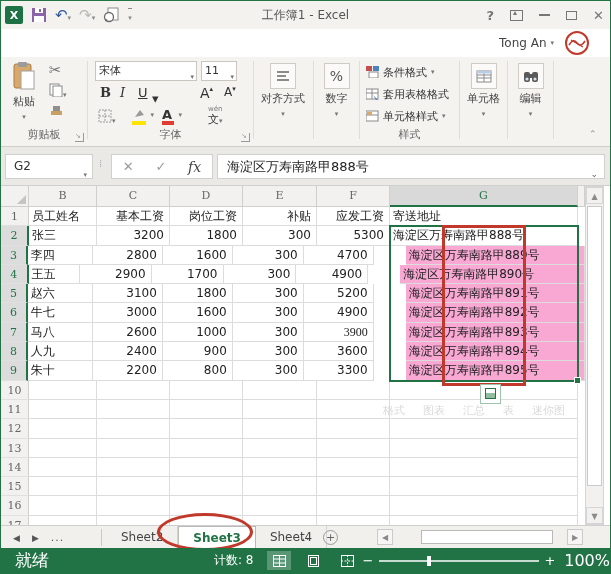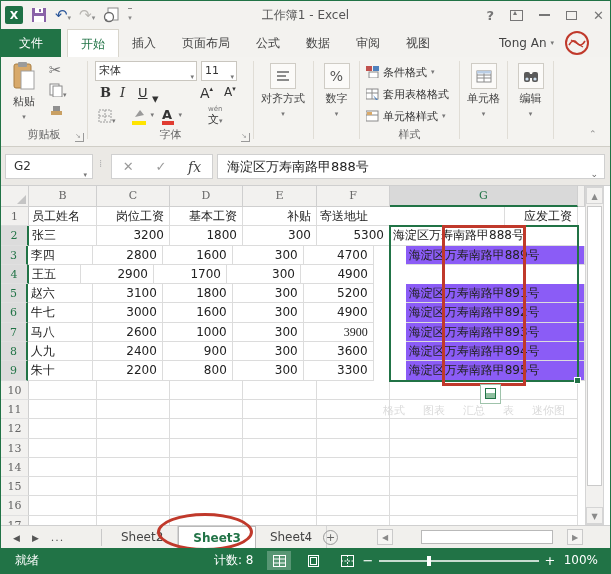--- a/index.html
+++ b/index.html
@@ -64,21 +64,21 @@
   .colhdrs { display:flex; height:21px; }
   .chd { height:21px; background:#f2f1ef; border-right:1px solid #cfcfcf; border-bottom:1px solid #cfcfcf; text-align:center; line-height:20px; font-size:11px; color:#666; font-family:"DejaVu Serif","Liberation Serif",serif; }
   .chd.corner { position:relative; background:#f2f1ef; }
   .chd.corner::after { content:""; position:absolute; right:2px; bottom:2px; border-left:9px solid transparent; border-bottom:9px solid #c4c4c4; }
   .chd.selcol { background:#d9d9d9; color:#217346; border-bottom:2px solid #217346; line-height:19px; }
   .grow { display:flex; height:19.3px; }
   .rhd { width:28px; background:#f2f1ef; border-right:1px solid #cfcfcf; border-bottom:1px solid #e0e0e0; text-align:center; font-size:11px; color:#666; line-height:19px; font-family:"DejaVu Serif","Liberation Serif",serif; }
   .rhd.selrow { background:#dcdcdc; color:#217346; border-right:2px solid #217346; }
   .gcell { border-right:1px solid #dcdcdc; border-bottom:1px solid #dcdcdc; font-size:12px; line-height:18px; padding:0 3px; white-space:nowrap; overflow:hidden; color:#222; }
   .gcell.num { text-align:right; padding-right:5px; }
-  .gcell.gsel { background:#8b5cf6;margin-left:32px; }
+  .gcell.gsel { background:#f9a8d4;margin-left:32px; }
   .gcell.gactive { background:#fff; }
   .selborder { position:absolute; border:2px solid #217346; pointer-events:none; }
   .fillhandle { position:absolute; width:7px; height:7px; background:#217346; border:1px solid #fff; }
   .redbox { position:absolute; border:3px solid #c0392b; pointer-events:none; }
   .ghosts { position:absolute; display:flex; gap:18px; color:#dadada; font-size:11px; pointer-events:none; }
   .qabtn { position:absolute; width:21px; height:20px; background:#fff; border:1px solid #9fc3ab; display:flex; align-items:center; justify-content:center; }
   .qagrid { width:11px; height:11px; border:1px solid #217346; background:linear-gradient(#fff 45%, #8fbf9f 45%); }
 
   
   .vscroll { position:absolute; left:584px; top:185px; width:19px; height:339px; background:#f2f1ef; border:1px solid #d5d5d5; }
@@ -97,31 +97,31 @@
   .sdots2 { position:absolute; left:296px; top:0; line-height:22px; font-size:11px; color:#555; letter-spacing:1px; }
   .newsheet { position:absolute; left:322px; top:4px; width:15px; height:15px; border:1px solid #9a9a9a; border-radius:50%; color:#666; font-size:11px; line-height:13px; text-align:center; }
   .hscroll-l { position:absolute; left:376px; top:3px; }
   .hscroll-r { position:absolute; left:566px; top:3px; }
   .hsa { width:16px; height:16px; background:#f6f5f3; border:1px solid #cacaca; text-align:center; font-size:8px; color:#8a8a8a; line-height:15px; }
   .hthumb { position:absolute; left:420px; top:4px; width:132px; height:14px; background:#fff; border:1px solid #b9b9b9; }
   .redellipse { position:absolute; left:156px; top:512px; width:96px; height:38px; border:3px solid #c0392b; border-radius:50%; pointer-events:none; }
 
   
   .statusbar { position:absolute; left:0; top:547px; width:609px; height:25px; background:#217346; color:#fff; }
-  .st-ready { position:absolute; left:14px; top:0; line-height:25px; font-size:12px; }
+  .st-ready { position:absolute; left:14px; top:0; line-height:25px; font-size:17px; }
   .st-count { position:absolute; left:213px; top:0; line-height:25px; font-size:12px; }
   .viewbtns { position:absolute; left:266px; top:3px; display:flex; gap:10px; }
   .vb { width:24px; height:19px; display:flex; align-items:center; justify-content:center; }
   .vb.active { background:rgba(255,255,255,.25); }
   .vb svg { display:block; }
   .zoomctl { position:absolute; left:360px; top:0; height:25px; display:flex; align-items:center; }
   .zminus,.zplus { color:#fff; font-size:13px; width:14px; text-align:center; }
   .ztrack { position:relative; width:160px; height:2px; background:rgba(255,255,255,.75); margin:0 4px; }
   .zthumb { position:absolute; left:48px; top:-4px; width:4px; height:10px; background:#fff; }
-  .zpct { position:absolute; right:12px; top:0; line-height:25px; font-size:12px; }
+  .zpct { position:absolute; right:0; top:0; line-height:25px; font-size:16px; }
 </style>
 </head>
 <body>
 
 <div class="window">
 
   <div class="titlebar">
     <div class="qat">
       <span class="xl-logo">X</span>
       <svg width="16" height="16">
@@ -142,30 +142,20 @@
     <div class="win-title">工作簿1 - Excel</div>
     <div class="winctl">
       <span style="font-weight:bold;">?</span>
       <span class="ribdisp-ic"></span>
       <span class="min-ic"></span>
       <span class="max-ic"></span>
       <span>✕</span>
     </div>
   </div>
 
-  <div class="tabrow" id="ribbon-tabs">
-      <div class="rtab file">文件</div>
-      <div class="rtab active">开始</div>
-      <div class="rtab">插入</div>
-      <div class="rtab">页面布局</div>
-      <div class="rtab">公式</div>
-      <div class="rtab">数据</div>
-      <div class="rtab">审阅</div>
-      <div class="rtab">视图</div>
-    </div>
   <div class="user-area">
     <span>Tong An</span>
     <span class="dd">▾</span>
   </div>
   <svg class="seal" width="34" height="26">
     <circle cx="17" cy="13" r="11" fill="none" stroke="#c0392b" stroke-width="2"></circle>
     <path d="M9 15 Q13 8 17 13 Q21 18 25 11" fill="none" stroke="#c0392b" stroke-width="1.6"></path>
     <line x1="11" y1="10" x2="23" y2="17" stroke="#c0392b" stroke-width="1.2"></line>
   </svg>
 
@@ -340,25 +330,25 @@
         <div class="chd" style="width: 73px;">D</div>
         <div class="chd" style="width: 74px;">E</div>
         <div class="chd" style="width: 73px;">F</div>
         <div class="chd selcol" style="width: 188px;">G</div>
         <div class="chd" style="flex: 1 1 0%;"></div>
       </div>
     <div id="grid-rows">
         <div class="grow">
           <div class="rhd">1</div>
           <div class="gcell" style="width: 68px;">员工姓名</div>
+          <div class="gcell num" style="width: 73px;">基本工资</div>
           <div class="gcell num" style="width: 73px;">岗位工资</div>
-          <div class="gcell num" style="width: 73px;">基本工资</div>
           <div class="gcell num" style="width: 74px;">补贴</div>
+          <div class="gcell num" style="width: 73px;">应发工资</div>
           <div class="gcell" style="width: 188px;">寄送地址</div>
-          <div class="gcell num" style="width: 73px;">应发工资</div>
         </div>
         <div class="grow">
           <div class="rhd selrow">2</div>
           <div class="gcell" style="width: 68px;">张三</div>
           <div class="gcell num" style="width: 73px;">3200</div>
           <div class="gcell num" style="width: 73px;">1800</div>
           <div class="gcell num" style="width: 74px;">300</div>
           <div class="gcell num" style="width: 73px;">5300</div>
           <div class="gcell gactive" style="width: 188px;">海淀区万寿南路甲888号</div>
         </div>
@@ -371,20 +361,21 @@
           <div class="gcell num" style="width: 73px;">4700</div>
           <div class="gcell gsel" style="width: 188px;">海淀区万寿南路甲889号</div>
         </div>
         <div class="grow">
           <div class="rhd selrow">4</div>
           <div class="gcell" style="width: 52px;">王五</div>
           <div class="gcell num" style="width: 73px;">2900</div>
           <div class="gcell num" style="width: 73px;">1700</div>
           <div class="gcell num" style="width: 74px;">300</div>
           <div class="gcell num" style="width: 73px;">4900</div>
+          <div class="gcell gsel" style="width: 188px;">海淀区万寿南路甲890号</div>
         </div>
         <div class="grow">
           <div class="rhd selrow">5</div>
           <div class="gcell" style="width: 68px;">赵六</div>
           <div class="gcell num" style="width: 73px;">3100</div>
           <div class="gcell num" style="width: 73px;">1800</div>
           <div class="gcell num" style="width: 74px;">300</div>
           <div class="gcell num" style="width: 73px;">5200</div>
           <div class="gcell gsel" style="width: 188px;">海淀区万寿南路甲891号</div>
         </div>

